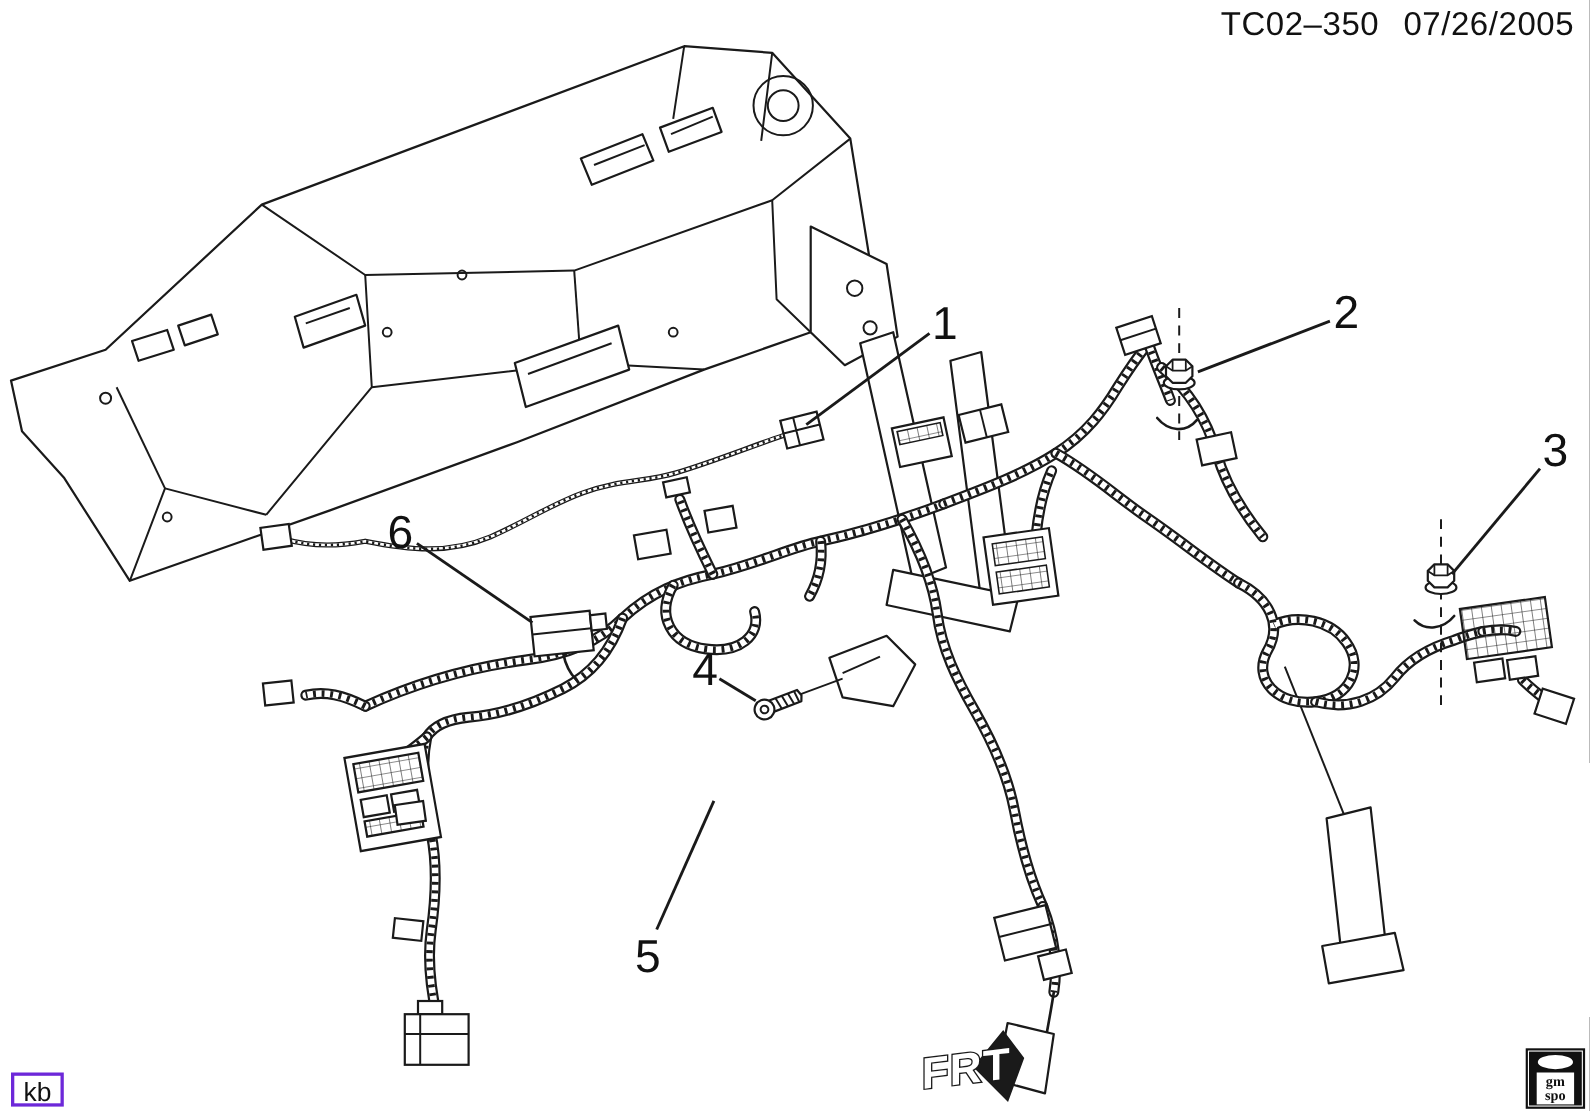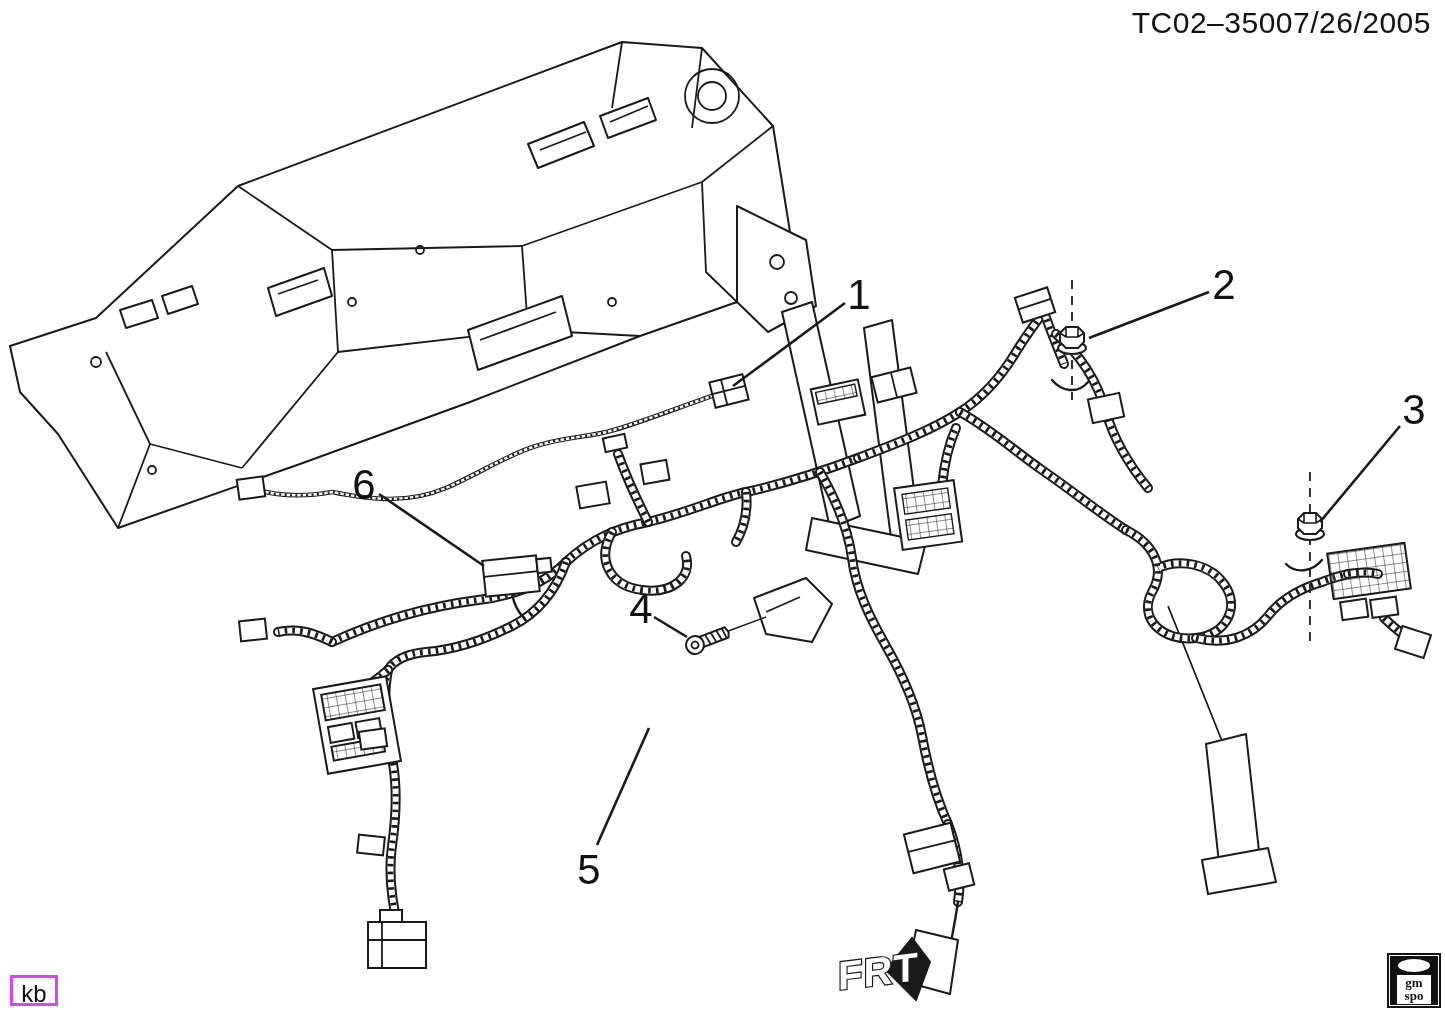--- a/index.html
+++ b/index.html
@@ -32,24 +32,24 @@
              text-anchor:middle; dominant-baseline:central; }
   .frt-text { font:700 40px "Liberation Sans", sans-serif; fill:#fff;
               stroke:var(--ink); stroke-width:2.4; paint-order:stroke;
               letter-spacing:1px; }
 
   
   .title {
     position:absolute; top:6px; right:14px; color:#111;
     font-size:30px; letter-spacing:.5px; white-space:nowrap;
   }
-  .title .gap { }
+  .title .gap { margin-left:22px; }
   .kb-stamp {
     position:absolute; left:10px; top:975px; width:48px; height:31px;
-    border:3px solid #d946ef; color:#111; font-size:24px; line-height:31px;
+    border:3px solid #6d28d9; color:#111; font-size:24px; line-height:31px;
     text-align:center; box-sizing:border-box;
   }
   .gmspo {
     position:absolute; left:1387px; top:953px; width:54px; height:55px;
     background:#111; box-sizing:border-box; padding:2px;
   }
   .gmspo-in {
     width:100%; height:100%; border:1px solid #fff; background:#111;
     box-sizing:border-box; display:flex; flex-direction:column; align-items:center;
   }

